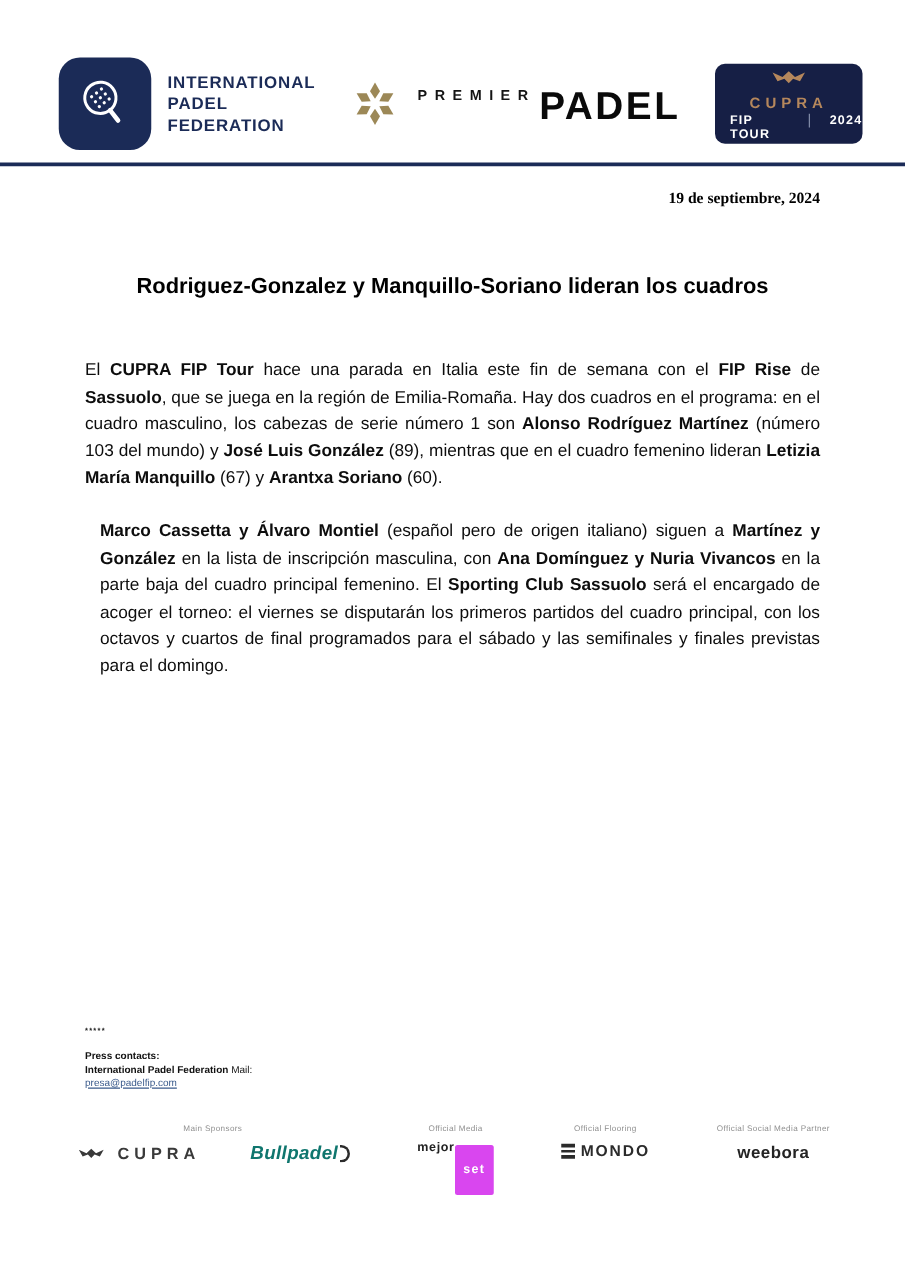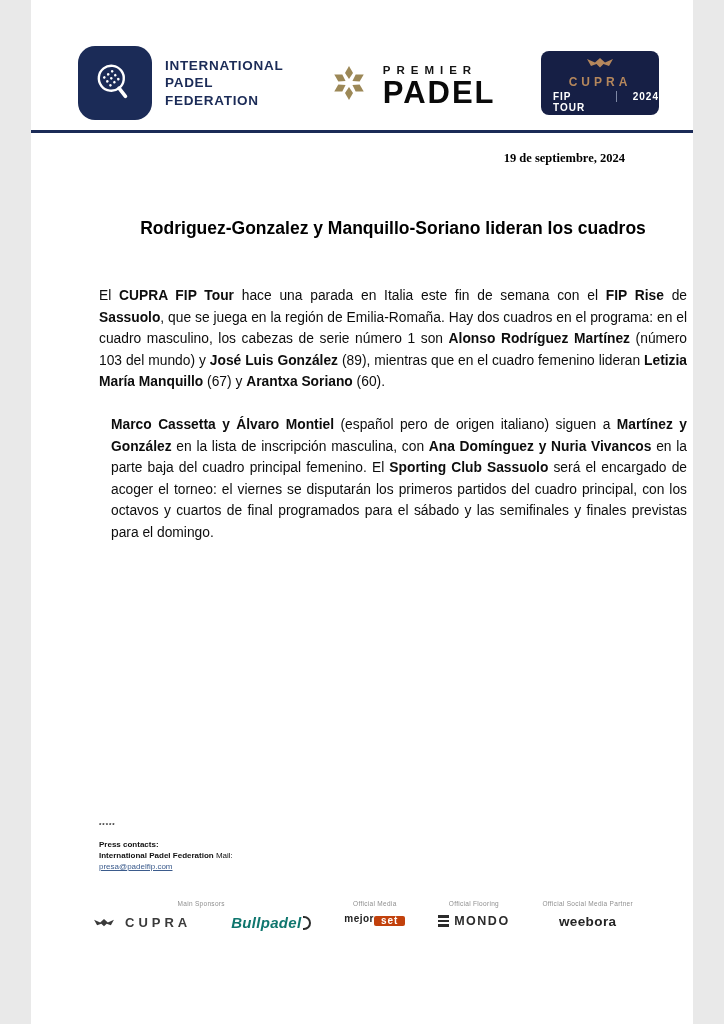--- a/index.html
+++ b/index.html
@@ -1,39 +1,39 @@
 <!DOCTYPE html>
 <html><head>
 <meta charset="utf-8">
 <title>Press Release</title>
 <style>
   * { margin:0; padding:0; box-sizing:border-box; }
   html,body { background:#e9e9e9; }
   .page {
-    width:662px; height:1024px; margin:0 auto; position:relative;
+    width:724px; height:1024px; margin:0 auto; position:relative;
     background:#ffffff; overflow:hidden; color:#1a1a1a;
     font-family:"Liberation Sans", sans-serif;
   }
 
   
   .header {
     position:absolute; top:36px; left:47px; right:34px; height:94px;
     display:flex; align-items:center; justify-content:space-between;
   }
   .ipf { display:flex; align-items:center; gap:13px; }
   .ipf-badge {
     width:74px; height:74px; background:#1b2b57; border-radius:17px;
     display:flex; align-items:center; justify-content:center; flex:0 0 auto;
   }
   .ipf-text {
     color:#1b2b57; font-weight:700; font-size:13.5px;
     letter-spacing:0.7px; line-height:1.3;
   }
   .premier { display:flex; align-items:center; gap:14px; margin-top:4px; }
-  .premier-text { display:flex; flex-direction:column; gap:3px; }
+  .premier-text { display:flex; flex-direction:row; gap:3px; }
   .premier-top { font-size:11.5px; font-weight:700; letter-spacing:6px; color:#141414; }
   .premier-bottom { font-size:31px; font-weight:800; letter-spacing:2px; line-height:0.9; color:#0a0a0a; }
   .cupra-box {
     width:118px; height:64px; background:#161f45; border-radius:8px;
     display:flex; flex-direction:column; align-items:center; justify-content:center;
     gap:2px; padding-top:2px;
   }
   .cupra-word { color:#b5875c; font-size:12px; font-weight:700; letter-spacing:4px; }
   .cupra-tour { display:flex; gap:16px; color:#ffffff; font-size:10px; font-weight:700; letter-spacing:1px;margin-left:12px; }
   .cupra-sep { width:1px; height:11px; background:#7e88a5; }
@@ -73,22 +73,22 @@
   .sp-label { font-size:6.5px; color:#8f8f8f; letter-spacing:0.3px; white-space:nowrap; }
   .sp-row { display:flex; align-items:center; gap:40px; }
   .logo-cupra { display:flex; align-items:center; gap:8px; color:#3a3a3a; }
   .logo-cupra .cw { font-size:13px; font-weight:600; letter-spacing:4px; color:#3a3a3a; }
   .logo-bullpadel { display:flex; align-items:center; gap:2px; }
   .logo-bullpadel .bp { font-style:italic; font-weight:800; font-size:15px; color:#0f766e; letter-spacing:0.3px; }
   .bp-swoosh { width:8px; height:14px; border:2.5px solid #2b2b2b; border-left:none;
                border-radius:0 9px 9px 0; display:inline-block; }
   .logo-mejorset { display:flex; flex-direction:row; align-items:flex-start; line-height:1; }
   .logo-mejorset .mj1 { font-size:10px; font-weight:700; color:#222; letter-spacing:0.5px; }
-  .logo-mejorset .mj2 { margin-top:2px; background:#c2410c; color:#fff; font-weight:700;
-                        font-size:10px; padding:0 7px; border-radius:2px; letter-spacing:1px; }
+  .logo-mejorset .mj2 { margin-top:2px; background:#d946ef; color:#fff; font-weight:700;
+                        font-size:10px; padding:15px 7px; border-radius:2px; letter-spacing:1px; }
   .logo-mondo { display:flex; align-items:center; gap:5px; }
   .mondo-icon { display:flex; flex-direction:column; gap:2px; }
   .mondo-icon i { display:block; width:11px; height:2.5px; background:#2b2b2b; }
   .logo-mondo .md { font-size:12.5px; font-weight:700; letter-spacing:1.5px; color:#2b2b2b; }
   .logo-weebora { font-size:13.5px; font-weight:800; letter-spacing:0.4px; color:#242424; }
 </style>
 </head>
 <body>
 
 <div class="page">

